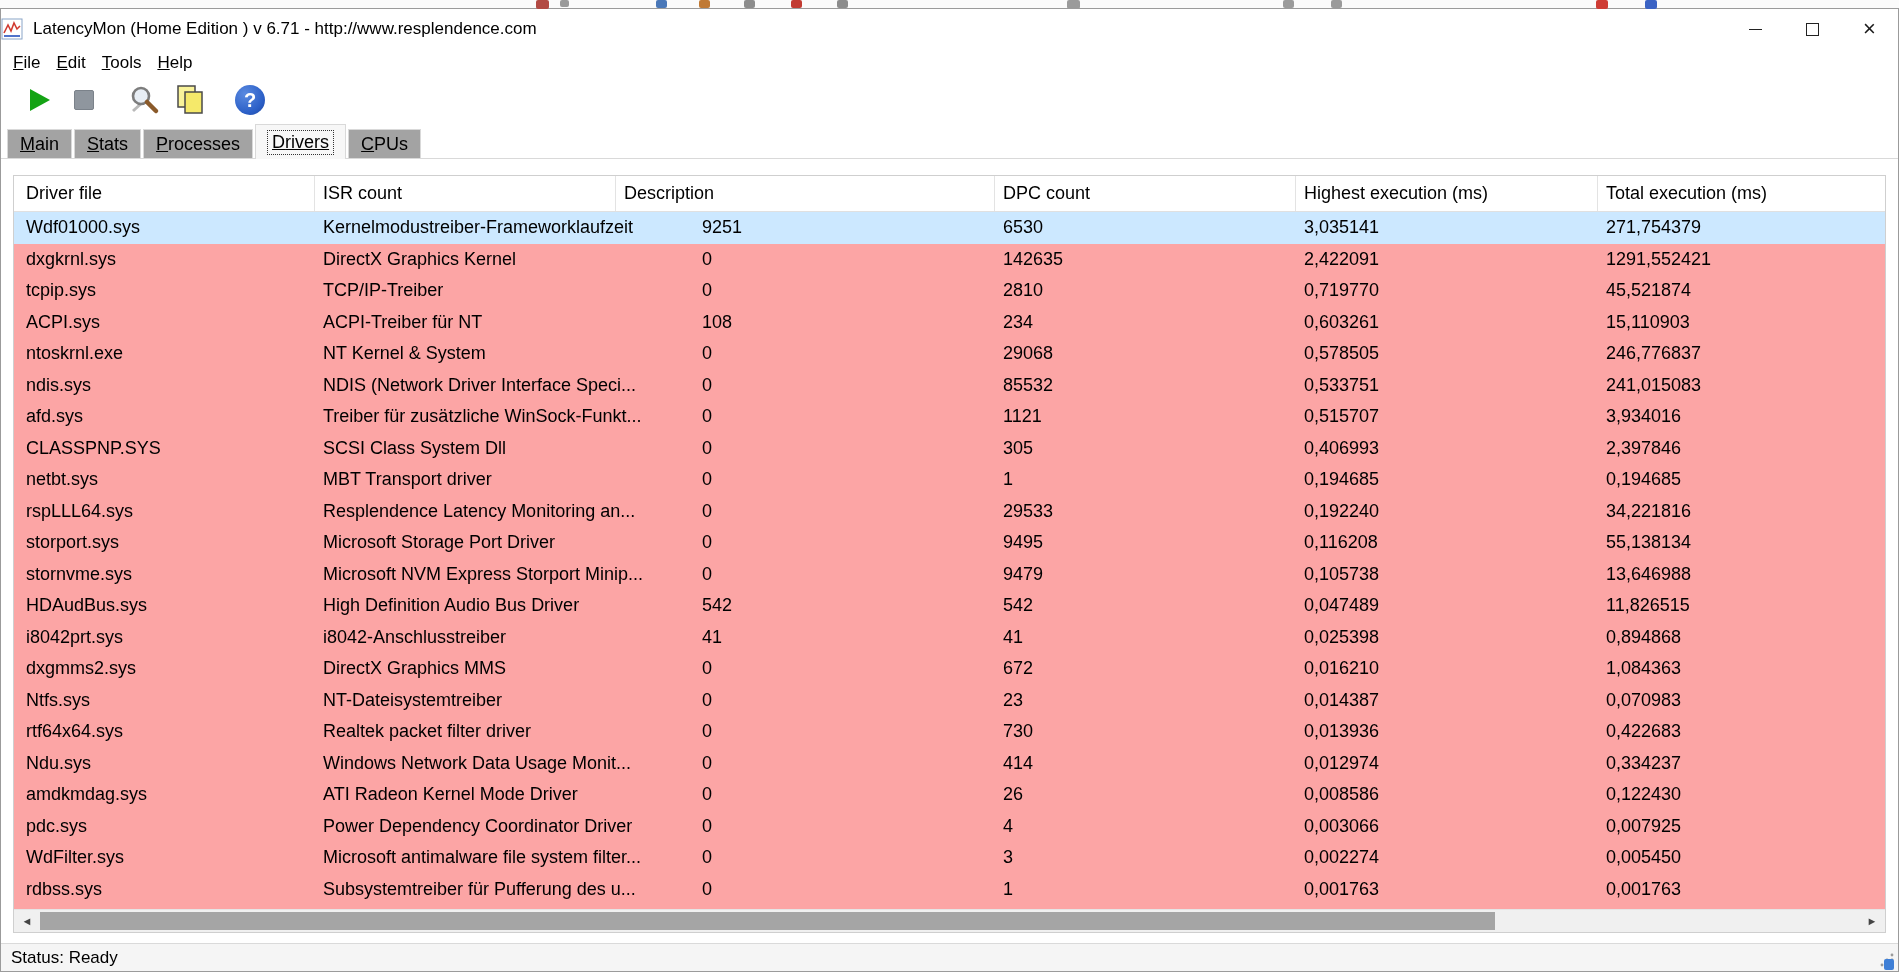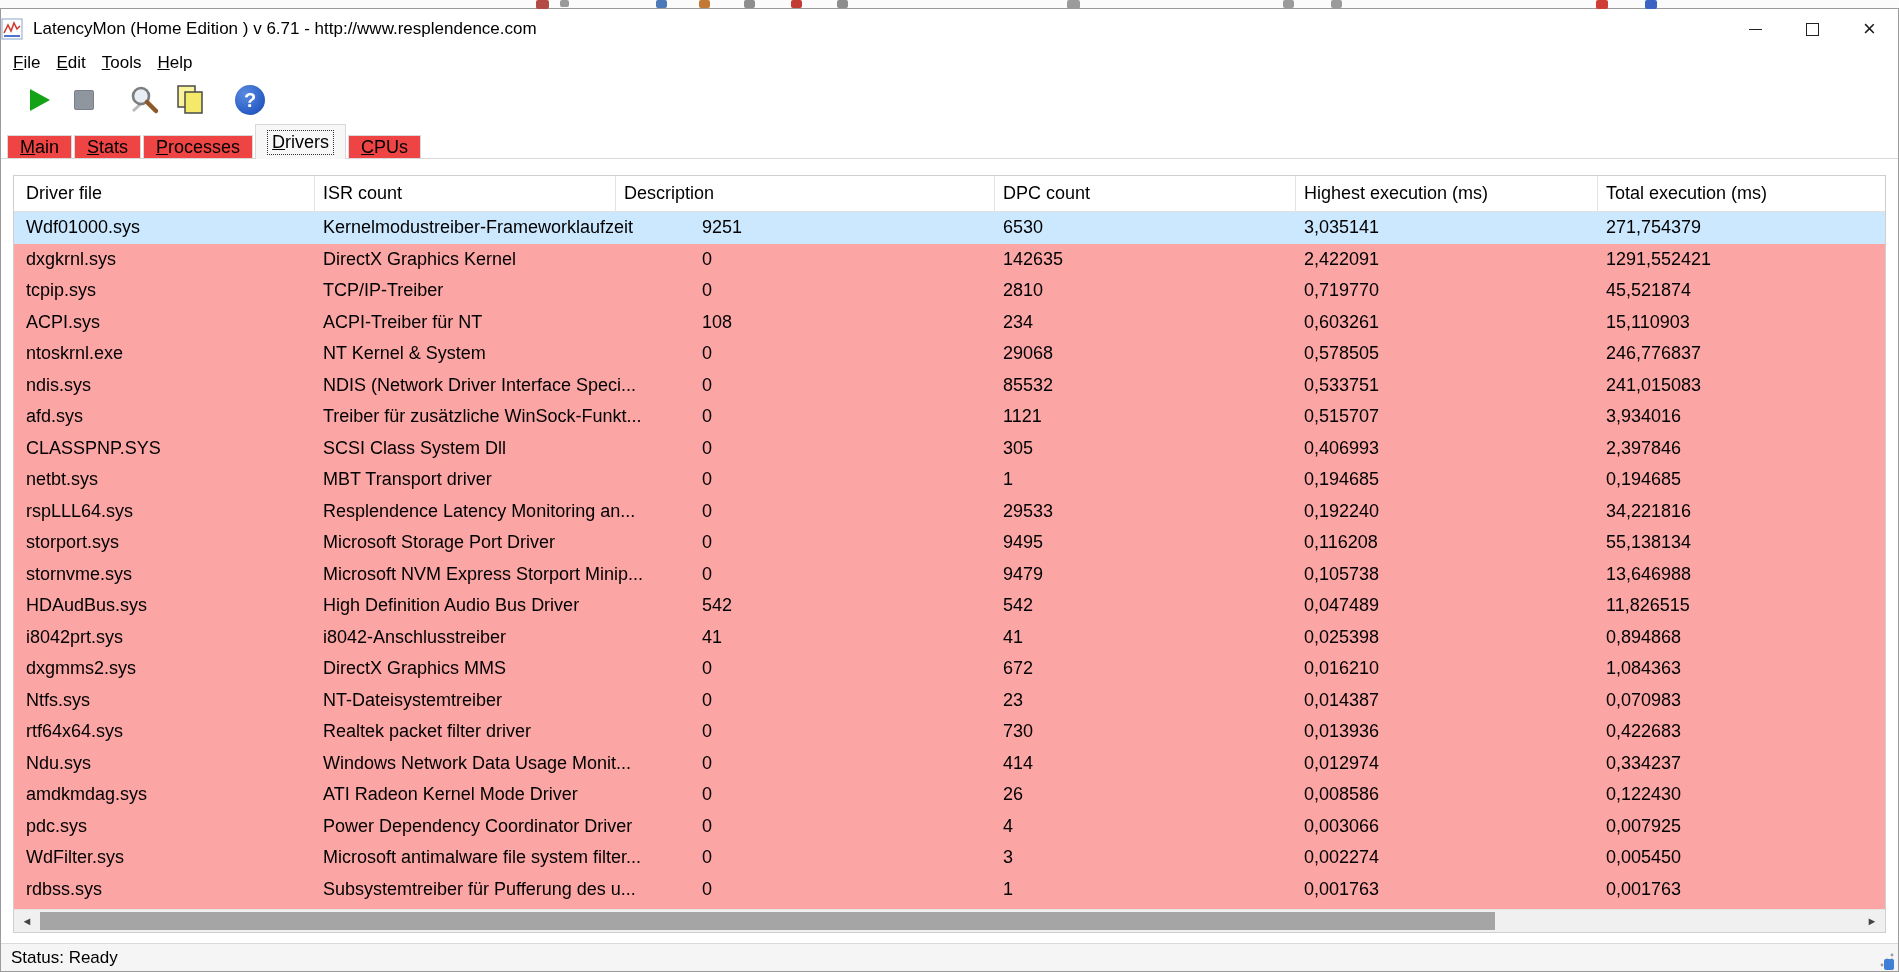--- a/index.html
+++ b/index.html
@@ -41,22 +41,22 @@
   .toolbar { height: 46px; flex: 0 0 46px; display: flex; align-items: center; padding-left: 14px; background: #ffffff; }
   .tool-btn { width: 46px; height: 42px; display: flex; align-items: center; justify-content: center; }
   .tool-btn.gap { margin-left: 14px; }
   .stop-square { display: inline-block; width: 20px; height: 20px; background: #8f969e; border: 1px solid #7b828a; border-radius: 2px; }
   .help-circle { width: 30px; height: 30px; border-radius: 50%; background: radial-gradient(circle at 10px 9px, #5a8ae0, #2b5fc7 65%, #1d449c); display: flex; align-items: center; justify-content: center; }
   .help-circle span { color: #fff; font-size: 20px; font-weight: bold; line-height: 1; }
 
   
   .tabstrip { height: 36px; flex: 0 0 36px; display: flex; align-items: flex-end; padding-left: 6px; background: #ffffff; position: relative; }
   .tabstrip::after { content: ""; position: absolute; left: 0; right: 0; bottom: 0; height: 1px; background: #d9d9d9; z-index: 2; }
-  .tab { height: 24px; padding: 0 12px; display: flex; align-items: center; background: #ef4444; border: 1px solid #d9d9d9; border-bottom: none; margin-right: 2px; font-size: 18px; position: relative; z-index: 1; }
-  .tab.active { height: 35px; background: #f7f7f7; z-index: 3; }
+  .tab { height: 30px; padding: 0 12px; display: flex; align-items: center; background: #a3a3a3; border: 1px solid #d9d9d9; border-bottom: none; margin-right: 2px; font-size: 18px; position: relative; z-index: 1; }
+  .tab.active { height: 35px; background: #f7f7f7; z-index: 3; text-decoration: underline; }
   .tab.active .tab-label { outline: 1px dotted #333; padding: 1px 4px; }
 
   
   .content { flex: 1 1 auto; position: relative; background: #ffffff; }
   .list { position: absolute; left: 12px; right: 12px; top: 16px; bottom: 10px; background: #fca5a5; border: 1px solid #cfcfcf; }
 
   .thead { display: flex; height: 36px; border-bottom: 1px solid #e0e0e0; background: #ffffff; }
   .hcell { display: flex; align-items: center; padding-left: 8px; border-right: 1px solid #e3e3e3; font-size: 18px; white-space: nowrap; overflow: hidden; }
   .c0 { width: 301px; flex: 0 0 301px; }
   .hcell.c0, .tcell.c0 { padding-left: 12px; }

